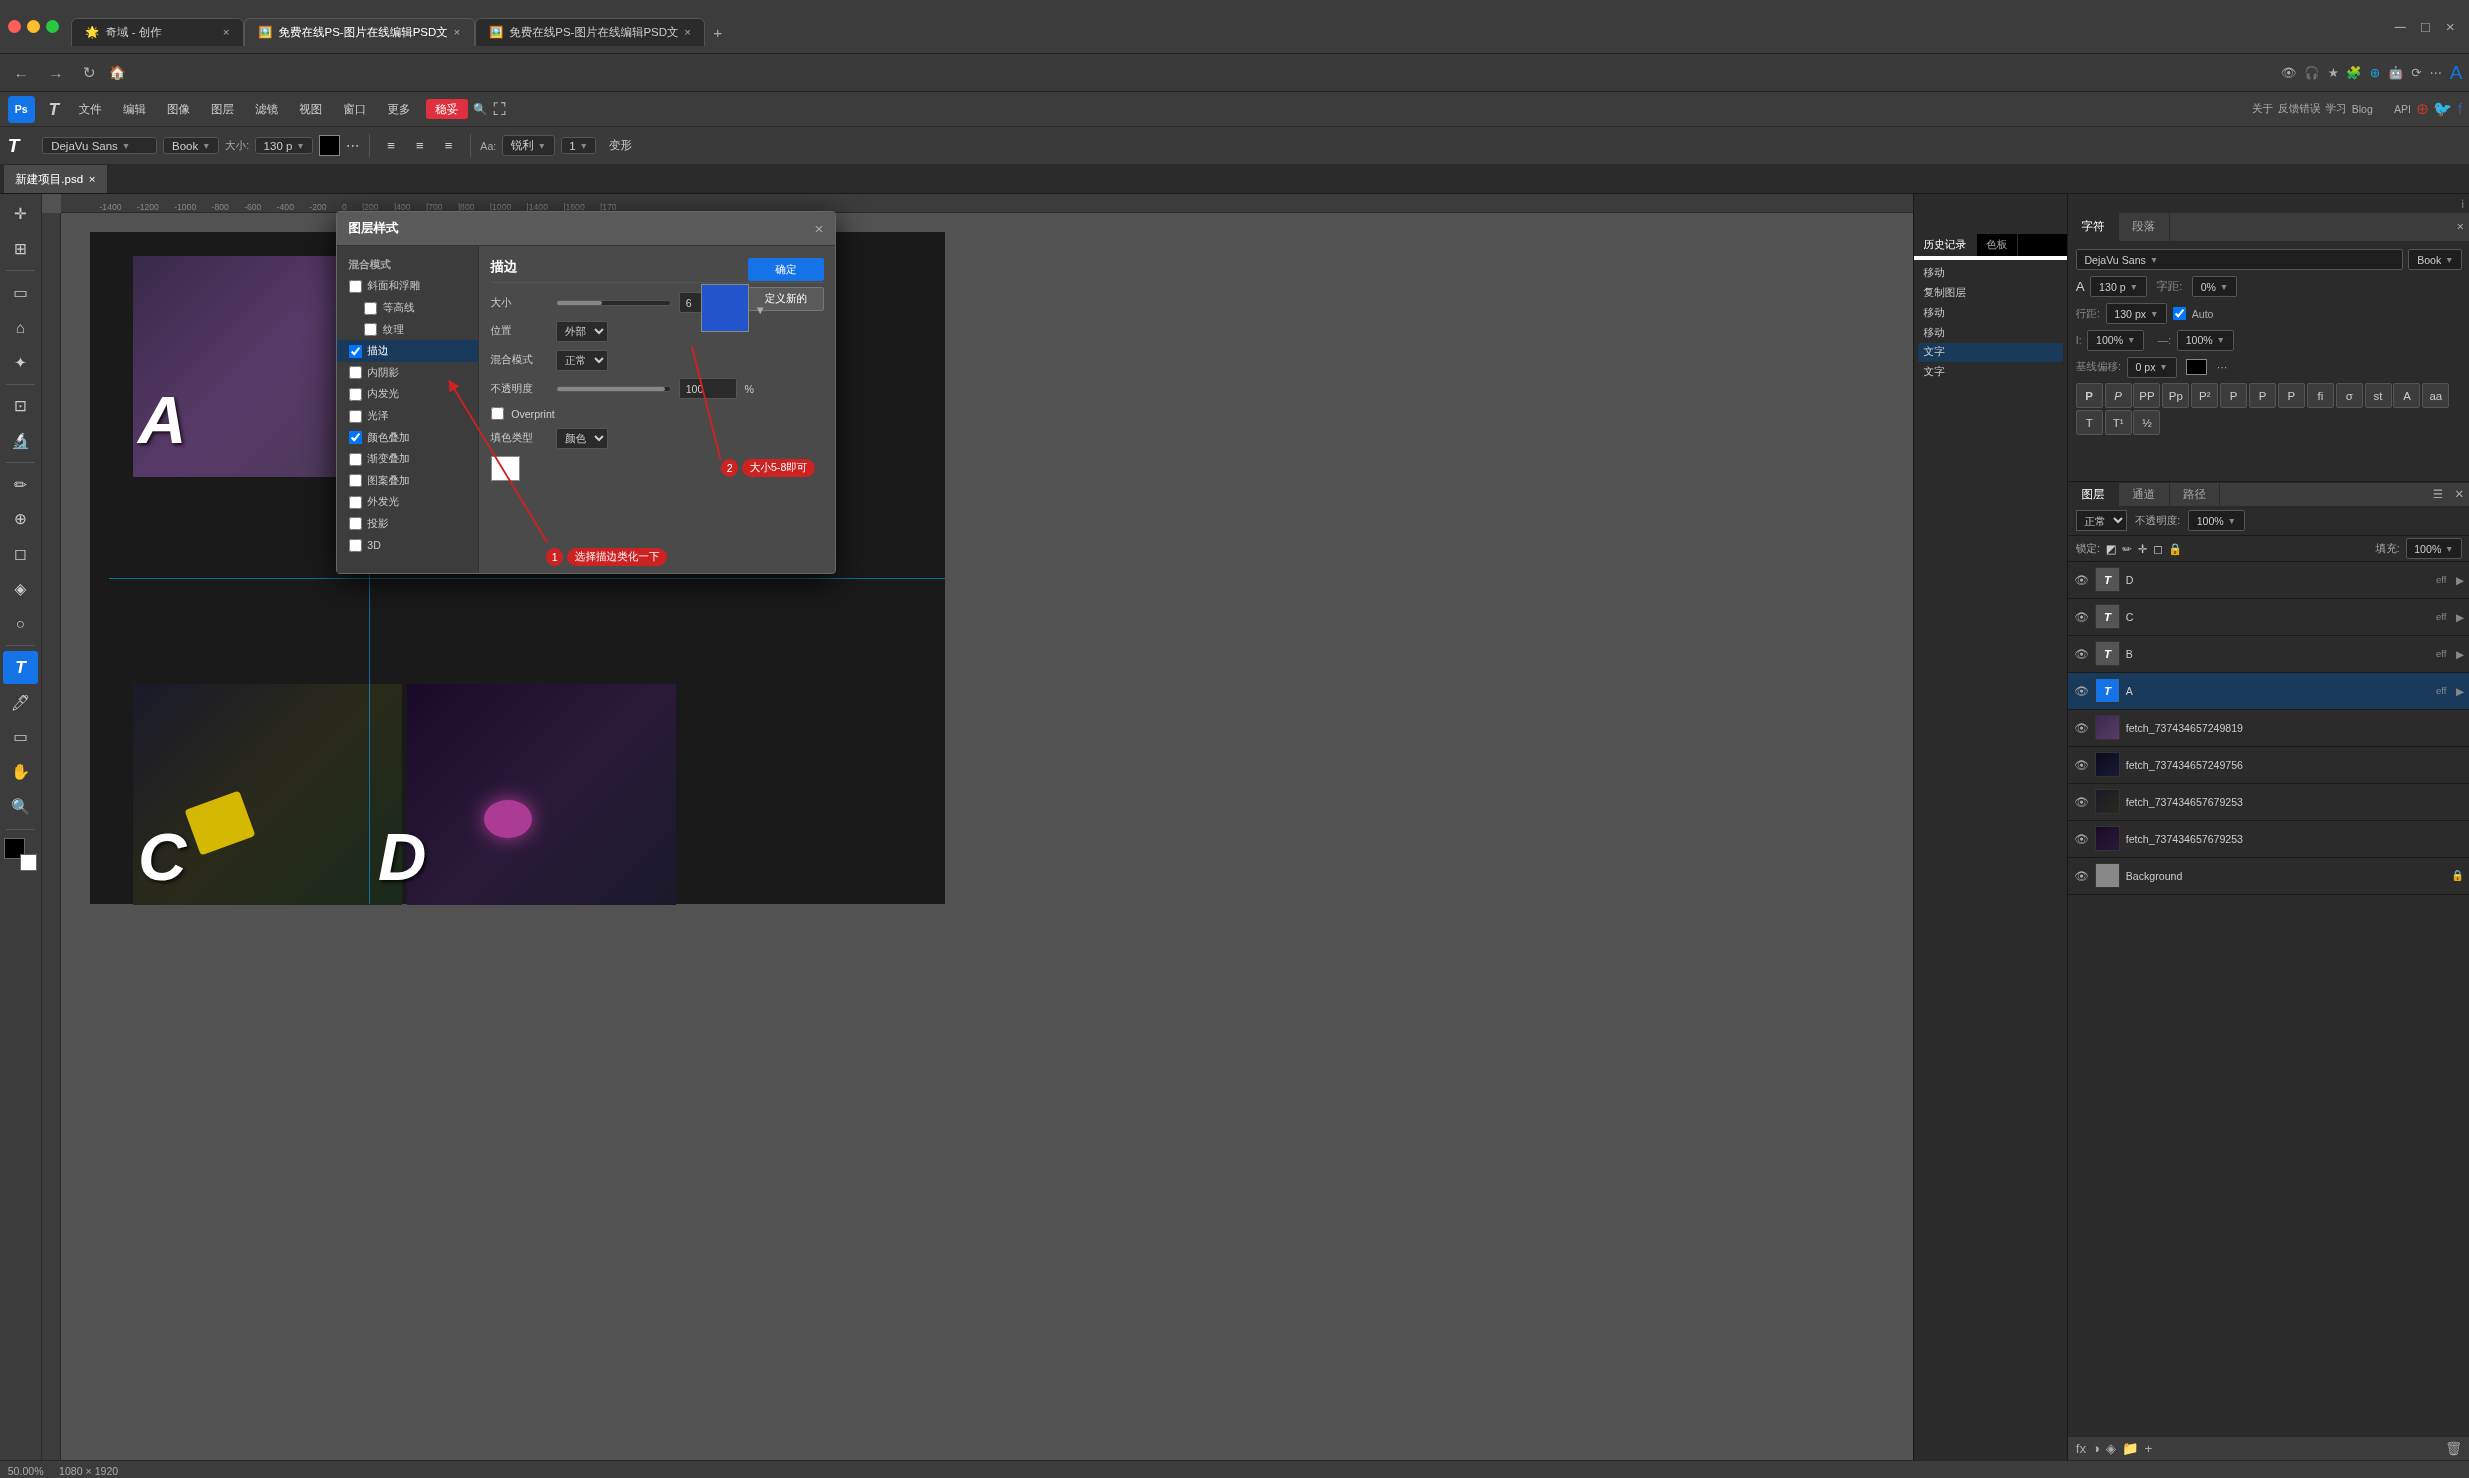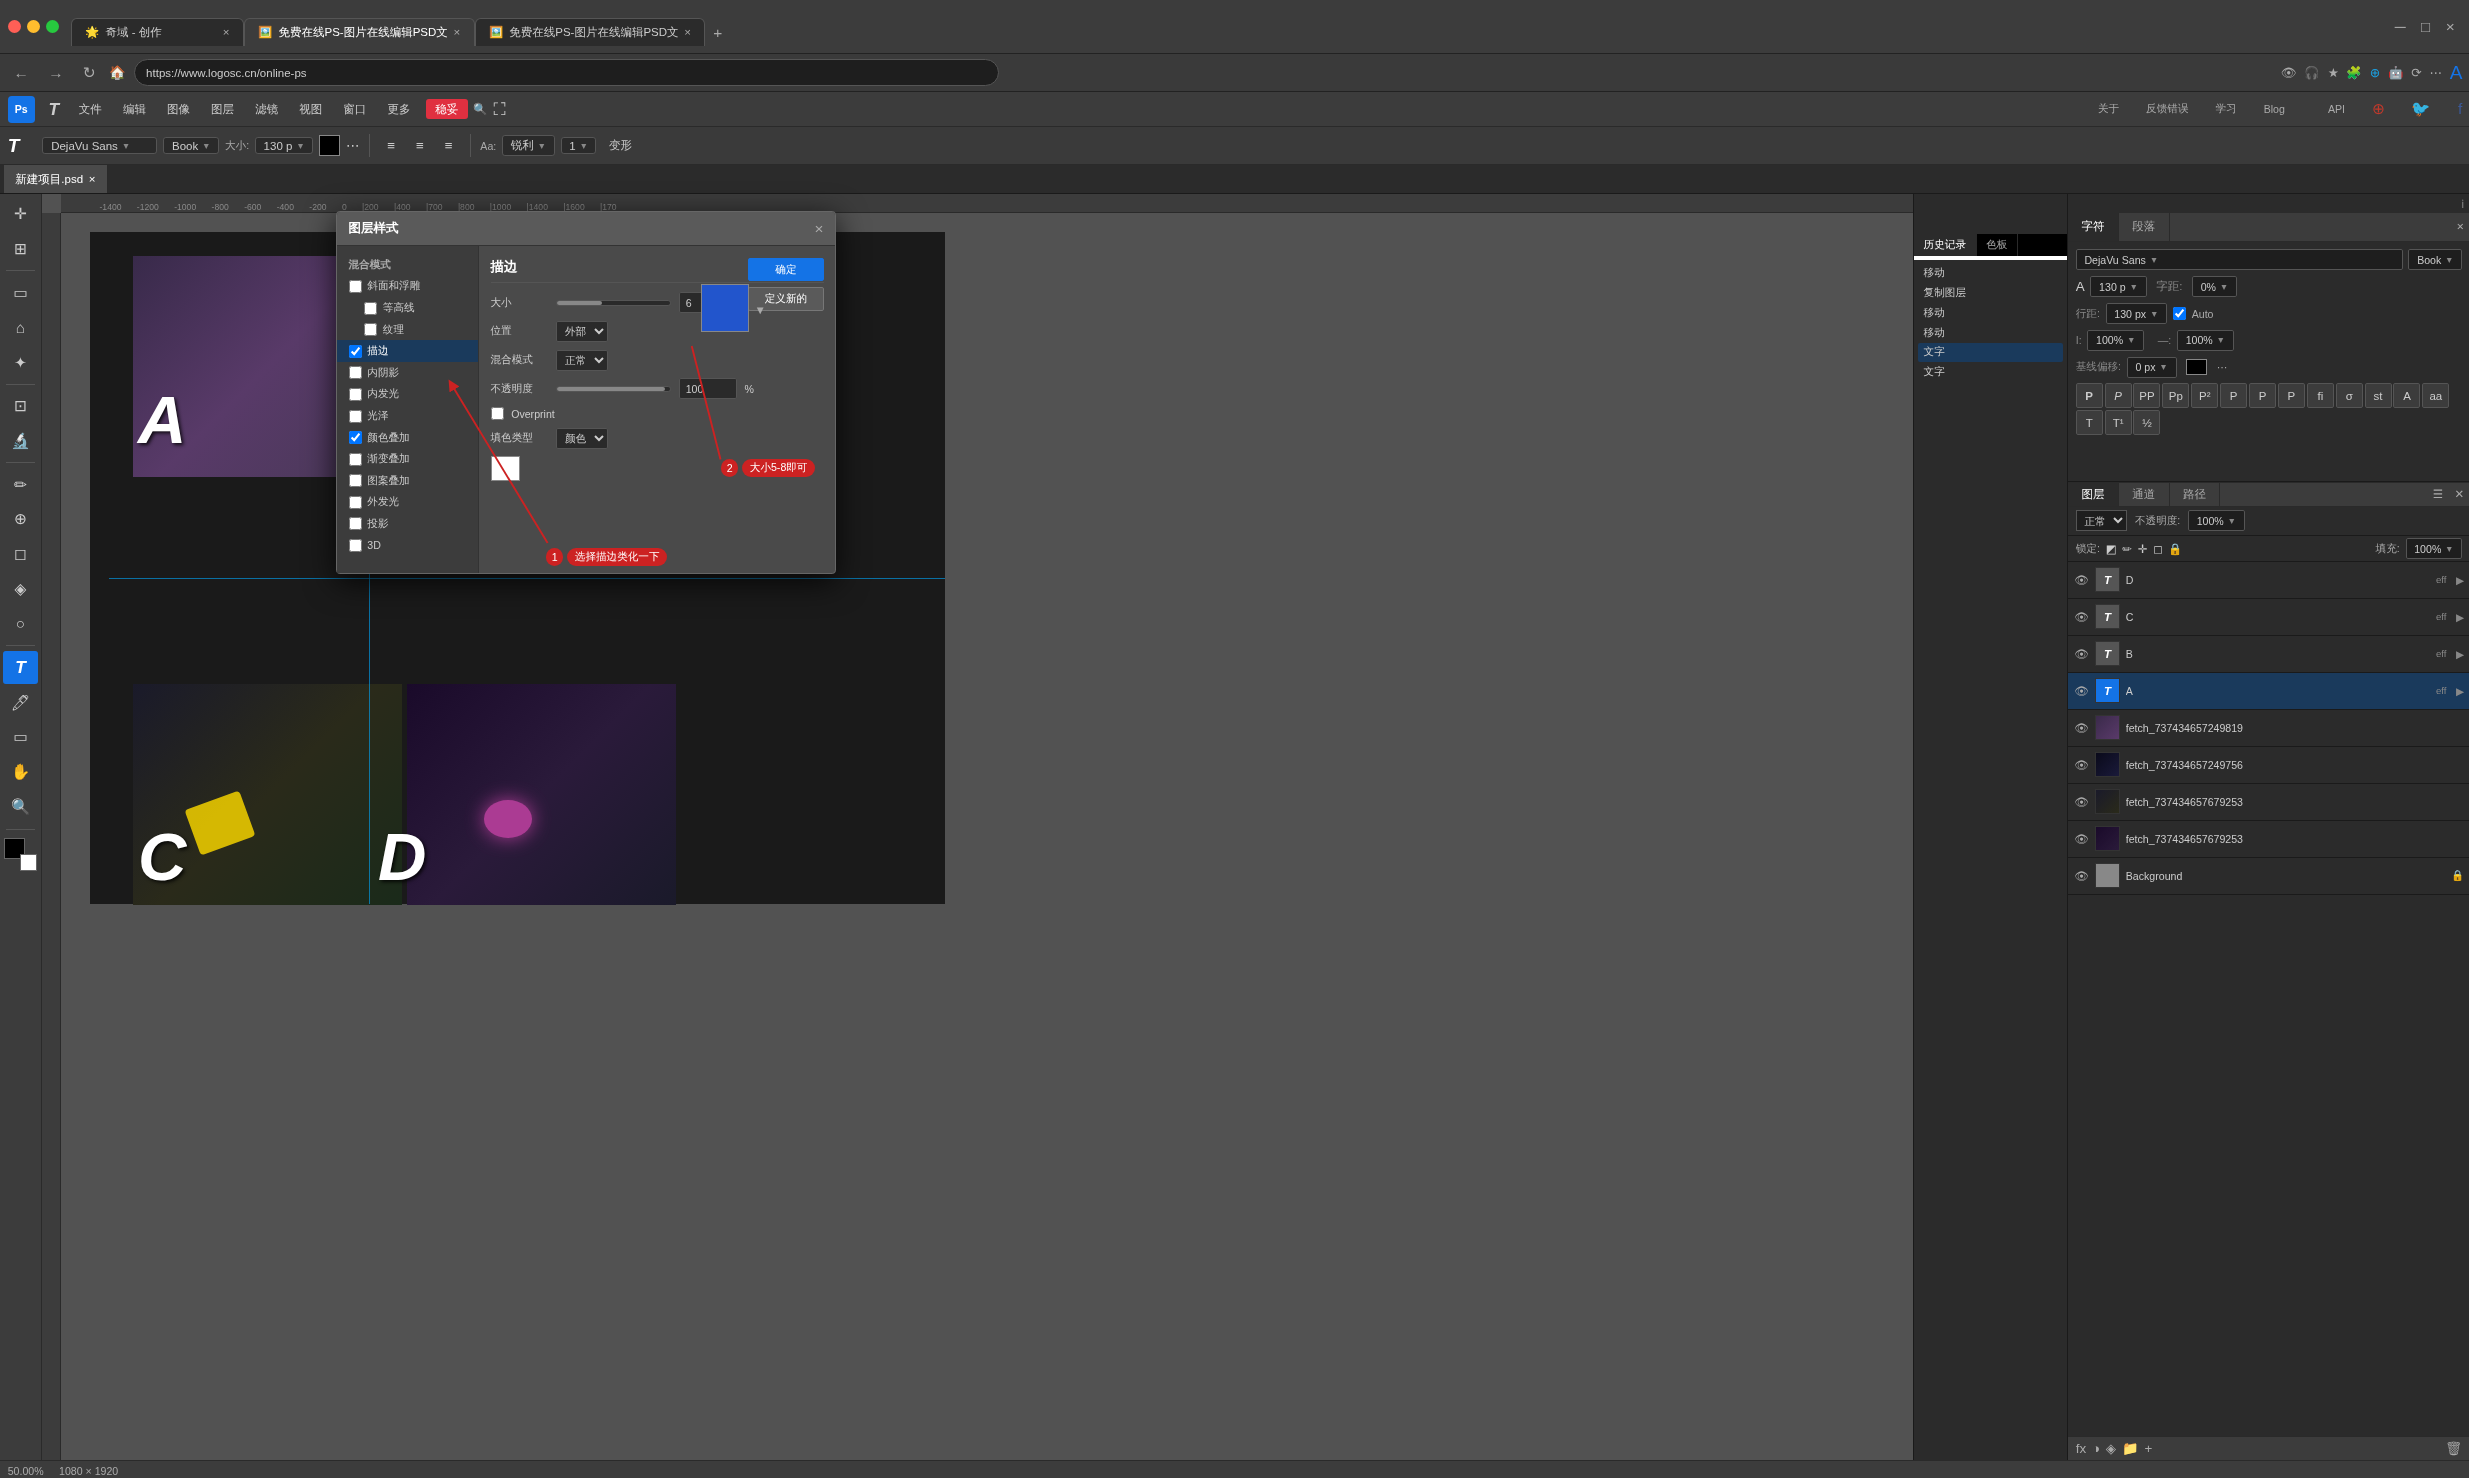--- a/index.html
+++ b/index.html
@@ -543,21 +543,20 @@
     <span>□</span>
     <span>×</span>
   </div>
 </div>
 
 <div class="address-bar-row">
   <span class="nav-btn">←</span>
   <span class="nav-btn">→</span>
   <span class="nav-btn">↻</span>
   <span style="color:#aaa;font-size:13.4px;cursor:pointer;">🏠</span>
-  <input class="address-bar" type="text" value="https://www.logosc.cn/online-ps" style="">
   <div class="browser-actions">
     <span style="cursor:pointer;">👁</span>
     <span style="cursor:pointer;">🎧</span>
     <span style="cursor:pointer;">★</span>
     <span style="cursor:pointer;">🧩</span>
     <span style="cursor:pointer;color:#1ba1e2;">⊕</span>
     <span style="cursor:pointer;">🤖</span>
     <span style="cursor:pointer;">⟳</span>
     <span style="cursor:pointer;">⋯</span>
     <span style="cursor:pointer;color:#1473e6;font-size:19px;">A</span>
@@ -572,21 +571,21 @@
   <div class="ps-menu-item">编辑</div>
   <div class="ps-menu-item">图像</div>
   <div class="ps-menu-item">图层</div>
   <div class="ps-menu-item">滤镜</div>
   <div class="ps-menu-item">视图</div>
   <div class="ps-menu-item">窗口</div>
   <div class="ps-menu-item">更多</div>
   <div style="background:#e03040;color:#fff;padding:2.9px 9.6px;border-radius:2.9px;font-size:11.5px;cursor:pointer;margin-left:3.8px;">稳妥</div>
   <div style="margin-left:3.8px;cursor:pointer;">🔍</div>
   <div style="margin-left:3.8px;cursor:pointer;color:#ccc;font-size:17.3px;">⛶</div>
-  <div style="margin-left:auto;display:flex;gap:27px;align-items:center;">
+  <div style="margin-left:auto;display:flex;gap:5px;align-items:center;">
     <span style="font-size:10.6px;color:#aaa;cursor:pointer;">关于</span>
     <span style="font-size:10.6px;color:#aaa;cursor:pointer;">反馈错误</span>
     <span style="font-size:10.6px;color:#aaa;cursor:pointer;">学习</span>
     <span style="font-size:10.6px;color:#aaa;cursor:pointer;">Blog</span>
     <span style="font-size:10.6px;color:#aaa;cursor:pointer;margin-left:16px;">API</span>
     <span style="font-size:15.4px;color:#c0392b;cursor:pointer;">⊕</span>
     <span style="font-size:15.4px;color:#1da1f2;cursor:pointer;">🐦</span>
     <span style="font-size:15.4px;color:#3b5998;cursor:pointer;">f</span>
   </div>
 </div>

